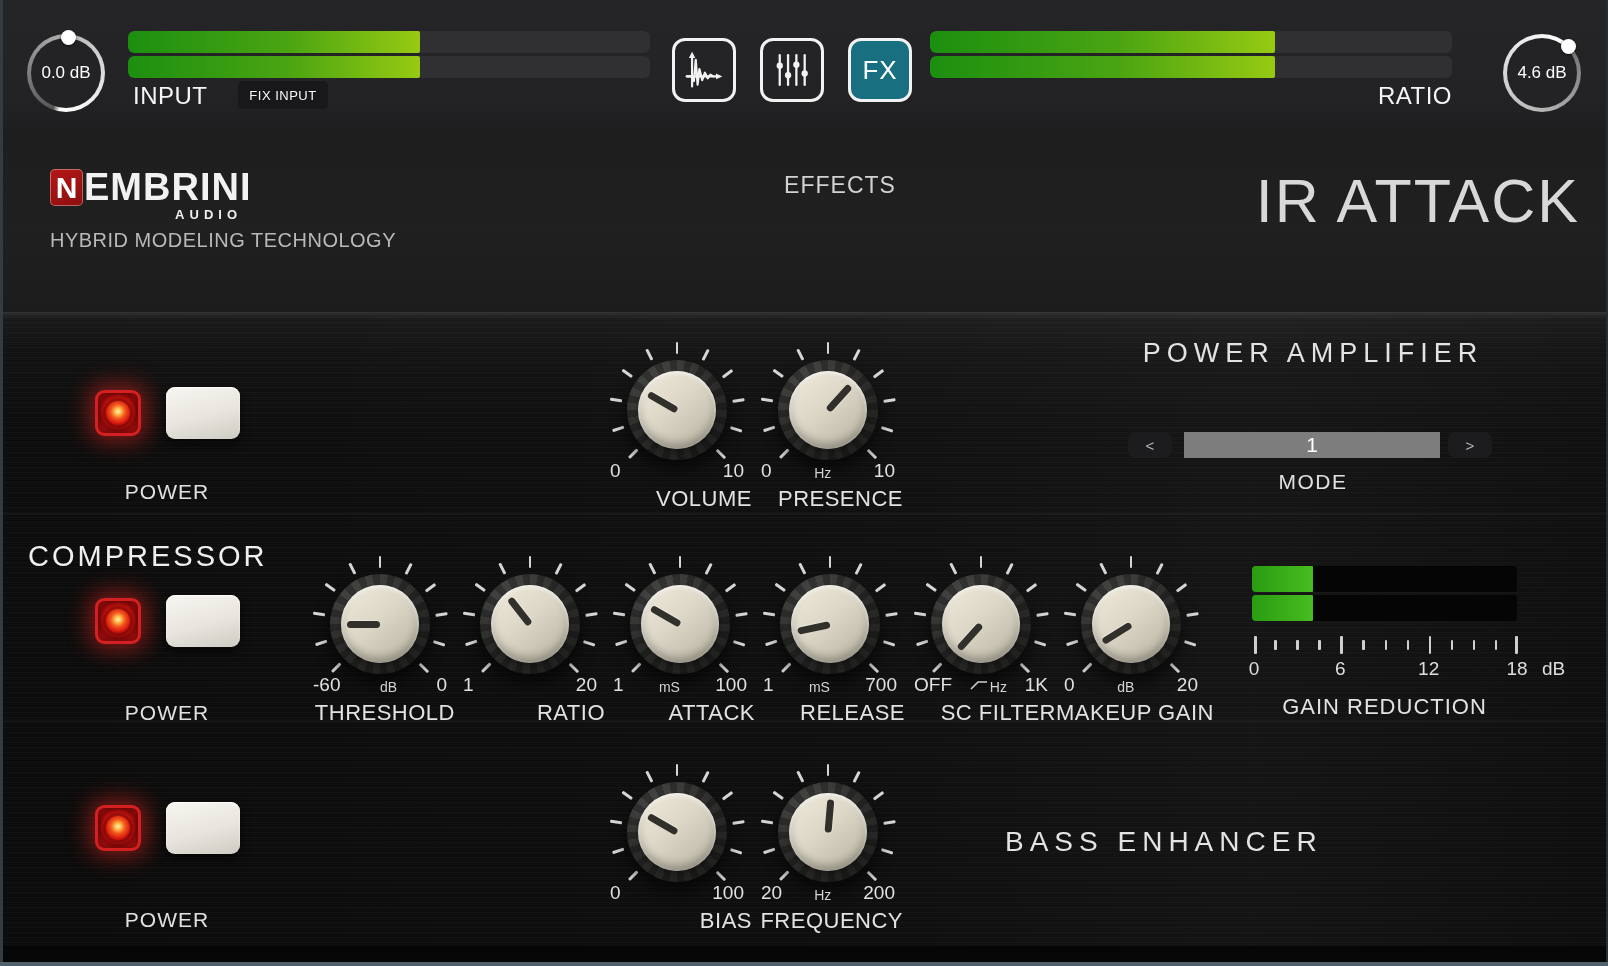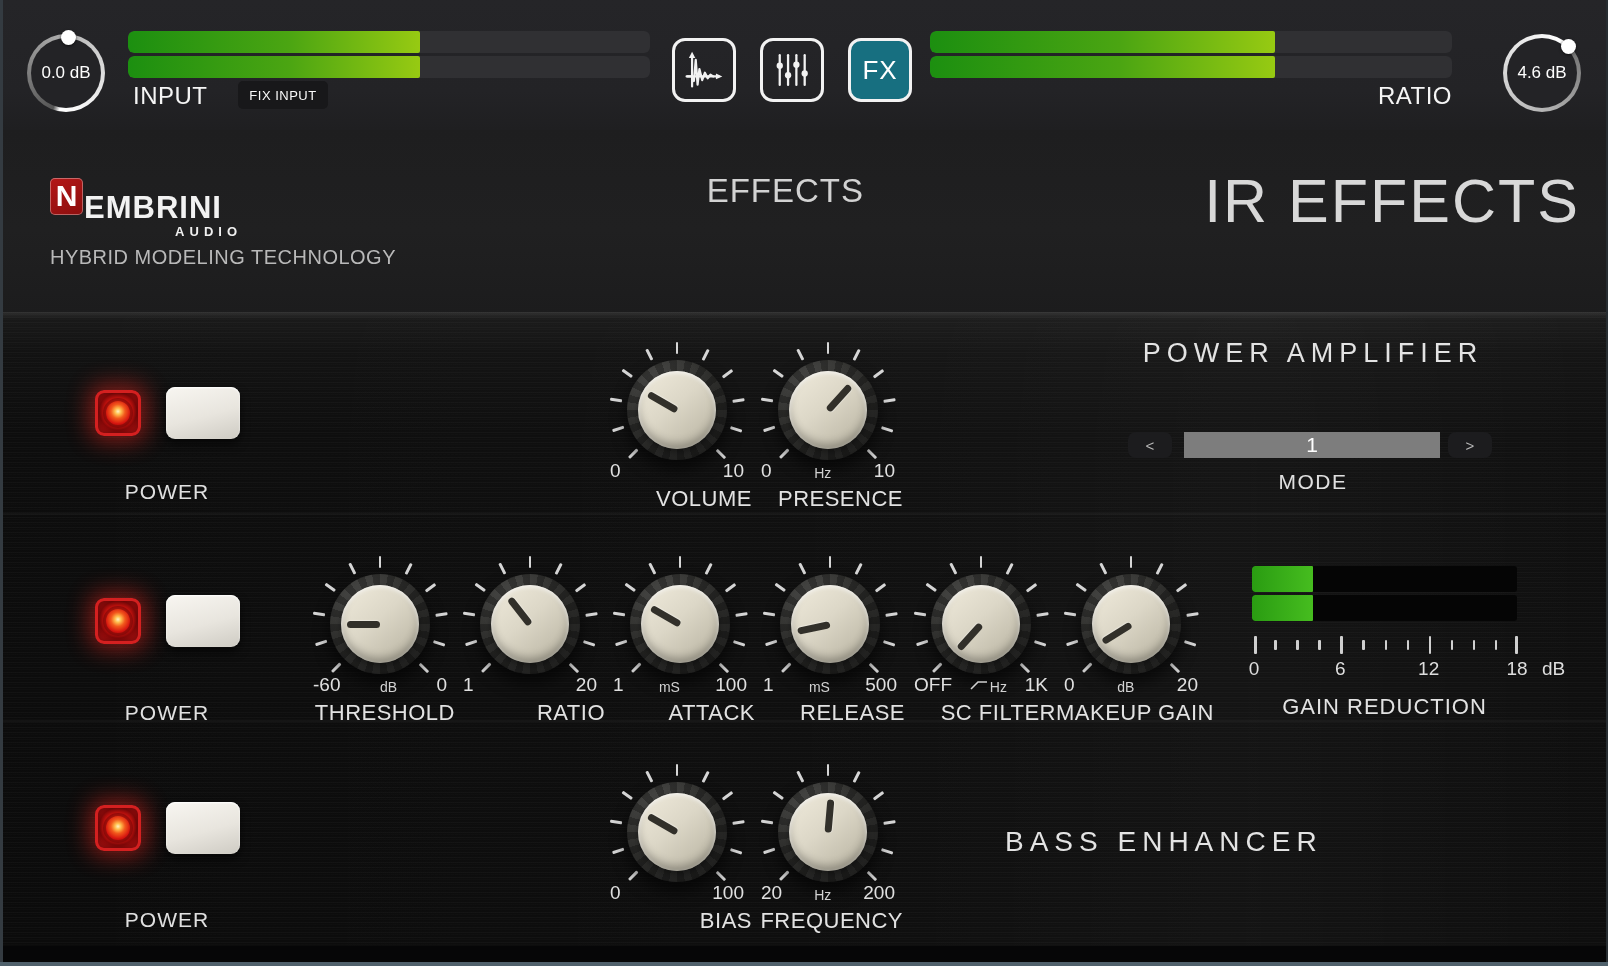--- a/index.html
+++ b/index.html
@@ -35,26 +35,26 @@
   .icon-btn.fx{background:#176f80;color:#fff;font-size:26px;font-weight:500;letter-spacing:1px;}
   
   .header{position:absolute;left:0;top:130px;width:100%;height:182px;
     background:linear-gradient(180deg,#1e1e1f 0%,#202021 55%,#1c1c1d 100%);}
   .logo{position:absolute;left:50px;top:36px;}
   .logo-row1{display:flex;align-items:center;}
   .logo-n{width:33px;height:37px;background:linear-gradient(150deg,#b41818,#8c0e0e);
     border-radius:5px;box-shadow:inset 0 0 0 1px rgba(255,255,255,.35);
     display:flex;align-items:center;justify-content:center;
     color:#fff;font-size:30px;font-weight:700;}
-  .logo-rest{color:#f2f2f2;font-size:31px;font-weight:700;letter-spacing:1px;margin-left:1px;margin-top:24px;}
+  .logo-rest{color:#f2f2f2;font-size:38px;font-weight:700;letter-spacing:1px;margin-left:1px;}
   .logo-audio{color:#f0f0f0;font-size:13px;font-weight:700;letter-spacing:5px;
     text-align:right;width:192px;margin-top:-2px;}
   .logo-tagline{color:#b9b9b9;font-size:20px;letter-spacing:.5px;margin-top:7px;}
-  .view-title{position:absolute;left:664px;top:42px;width:200px;text-align:right;
-    font-size:33px;color:#d2d2d2;letter-spacing:1px;}
+  .view-title{position:absolute;left:740px;top:42px;width:200px;text-align:center;
+    font-size:23px;color:#d2d2d2;letter-spacing:1px;}
   .product-title{position:absolute;right:28px;top:36px;font-size:61px;color:#d8d8d8;letter-spacing:2px;}
   
   .panel{position:absolute;left:0;top:312px;width:100%;height:634px;
     background:
       repeating-linear-gradient(180deg,rgba(255,255,255,.028) 0 1px,rgba(0,0,0,0) 1px 2px,rgba(255,255,255,.012) 2px 3px,rgba(0,0,0,0) 3px 5px),
       linear-gradient(90deg,rgba(255,255,255,0) 0%,rgba(255,255,255,.015) 55%,rgba(255,255,255,.035) 78%,rgba(255,255,255,.01) 100%),
       linear-gradient(180deg,#2e2e2e 0px,#191919 7px,#121212 40px,#0d0d0d 120px,#0b0b0b 100%);}
   .row-divider{position:absolute;left:0;width:100%;height:2px;background:rgba(255,255,255,.035);}
   .section-title{position:absolute;color:#e3e3e3;white-space:nowrap;}
   .pa-title{left:1063px;top:26px;width:500px;text-align:center;font-size:27px;letter-spacing:6px;}
@@ -199,21 +199,21 @@
   <div class="header">
     <div class="logo">
       <div class="logo-row1">
         <div class="logo-n">N</div>
         <div class="logo-rest">EMBRINI</div>
       </div>
       <div class="logo-audio">AUDIO</div>
       <div class="logo-tagline">HYBRID MODELING TECHNOLOGY</div>
     </div>
     <div class="view-title">EFFECTS</div>
-    <div class="product-title">IR EFFECTS</div>
+    <div class="product-title">IR ATTACK</div>
   </div>
 
   <div class="panel">
 
     <div class="row-divider" style="top:201px"></div>
     <div class="row-divider" style="top:408px"></div>
 
     <div class="section-title pa-title">POWER AMPLIFIER</div>
 
     <div class="led" style="left:95px;top:78px"></div>
@@ -270,20 +270,21 @@
       <div class="kname">PRESENCE</div>
     </div>
 
     <button class="mode-btn" style="left:1128px">&lt;</button>
     <div class="mode-bar">
       <span class="mode-value">1</span>
     </div>
     <button class="mode-btn" style="left:1448px">&gt;</button>
     <div class="mode-label">MODE</div>
 
+    <div class="section-title comp-title">COMPRESSOR</div>
 
     <div class="led" style="left:95px;top:286px"></div>
     <button class="power-btn" style="left:166px;top:283px"></button>
     <div class="power-label" style="left:87px;top:389px">POWER</div>
 
     <div class="knob" style="left:305px;top:234px">
       <div class="knob-ticks">
           <span class="ktick" style="transform: rotate(-135deg) translateY(-62px);"></span>
           <span class="ktick" style="transform: rotate(-108deg) translateY(-62px);"></span>
           <span class="ktick" style="transform: rotate(-81deg) translateY(-62px);"></span>
@@ -370,21 +371,21 @@
           <span class="ktick" style="transform: rotate(81deg) translateY(-62px);"></span>
           <span class="ktick" style="transform: rotate(108deg) translateY(-62px);"></span>
           <span class="ktick" style="transform: rotate(135deg) translateY(-62px);"></span>
         </div>
       <div class="bezel"></div>
       <div class="face"></div>
       <div class="pointer" style="transform: rotate(168deg);"></div>
       <div class="kscale">
         <span class="smin">1</span>
         <span class="smid">mS</span>
-        <span class="smax">500</span>
+        <span class="smax">700</span>
       </div>
       <div class="kname">RELEASE</div>
     </div>
 
     <div class="knob" style="left:906px;top:234px">
       <div class="knob-ticks">
           <span class="ktick" style="transform: rotate(-135deg) translateY(-62px);"></span>
           <span class="ktick" style="transform: rotate(-108deg) translateY(-62px);"></span>
           <span class="ktick" style="transform: rotate(-81deg) translateY(-62px);"></span>
           <span class="ktick" style="transform: rotate(-54deg) translateY(-62px);"></span>

